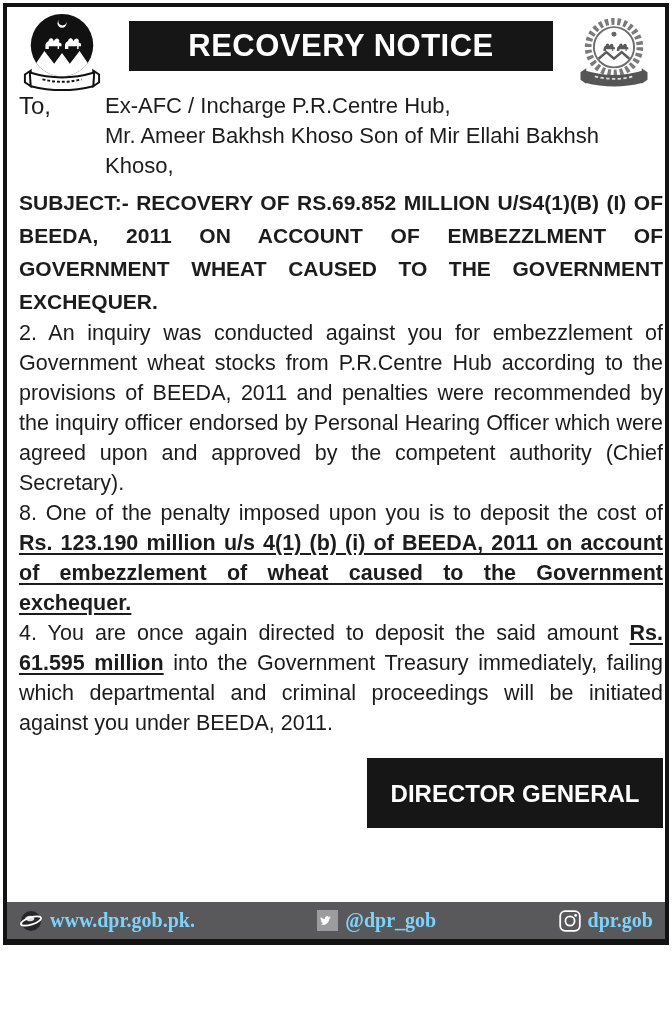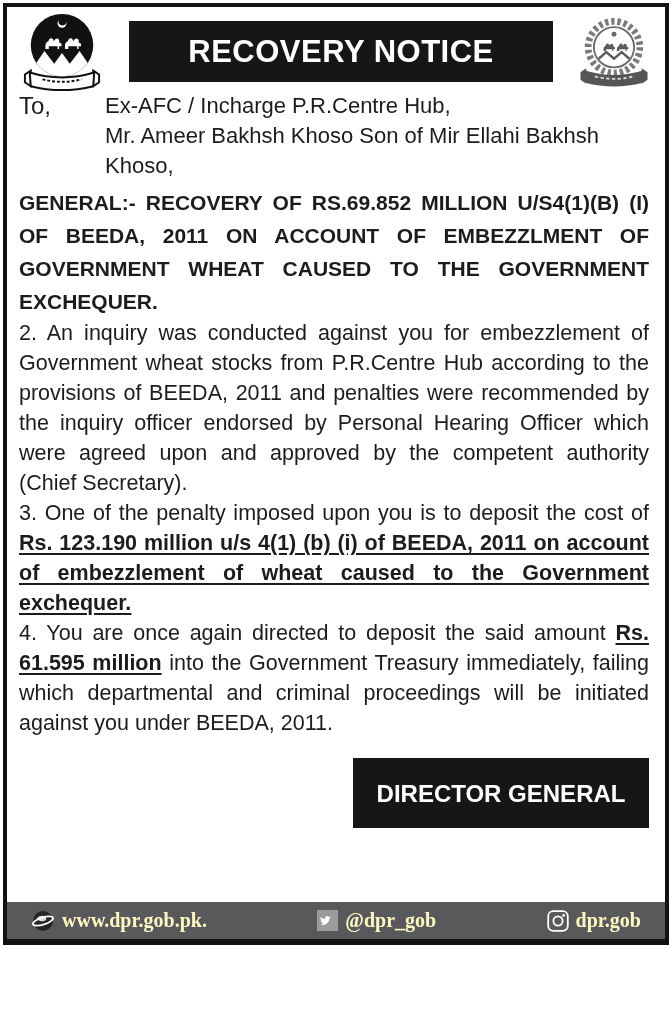--- a/index.html
+++ b/index.html
@@ -9,26 +9,26 @@
 
   .frame {
     position:absolute; left:3px; top:3px; width:666px; height:942px;
     border:4px solid #121212; border-bottom-width:6px; background:#fff;
     overflow:hidden;
   }
 
   .header { display:flex; align-items:flex-start; padding:5px 6px 0 8px; height:82px; }
   .emblem { flex:0 0 auto; }
   .banner {
-    flex:1 1 auto; background:#161616; margin:9px 16px 0 20px; height:61px;
+    flex:1 1 auto; background:#161616; margin:9px 16px 0 20px; height:50px;
     display:flex; align-items:center; justify-content:center;
   }
   .banner-text { color:#ffffff; font-weight:bold; font-size:31px; letter-spacing:0.5px; }
 
-  .content { padding:0 16px 0 12px; }
+  .content { padding:0 2px 0 12px; }
 
   .address-row { display:flex; margin-top:2px; }
   .to-label { width:86px; font-size:24px; line-height:30px; }
   .address { flex:1; font-size:22px; line-height:30px; }
 
   .subject { font-weight:bold; font-size:21px; line-height:33px; text-align:justify; margin-top:5px; }
   .subject .u { text-underline-offset:4px; }
 
   .para { font-size:21.5px; line-height:30px; text-align:justify; }
   .ref-para { text-indent:38px; }
@@ -37,22 +37,22 @@
 
   .sig-row { position:relative; height:72px; margin-top:20px; }
   .sig-box {
     position:absolute; right:0; top:0; width:296px; height:70px; background:#161616;
     color:#fff; display:flex; flex-direction:column; align-items:center; justify-content:center;
     font-weight:bold; font-size:24px; line-height:29px; text-align:center;
   }
 
   .social-bar {
     position:absolute; left:0; right:0; bottom:0; height:37px; background:#59595b;
-    display:flex; align-items:center; justify-content:space-between; padding:0 24px;
-    color:#fef9c3; font-family:"Liberation Serif", serif; font-weight:bold; font-size:20px;
+    display:flex; align-items:center; justify-content:space-between; padding:0 12px;
+    color:#7dd3fc; font-family:"Liberation Serif", serif; font-weight:bold; font-size:20px;
   }
   .social-item { display:flex; align-items:center; gap:7px; white-space:nowrap; }
   .social-item svg { display:block; }
 
   .ad-size {
     position:absolute; left:0; top:948px; width:672px; text-align:center;
     font-weight:bold; font-size:80px; line-height:76px; color:#1a1a1a; letter-spacing:1px;
   }
 </style>
 </head>
@@ -113,30 +113,30 @@
 
       <div class="address-row">
         <div class="to-label">To,</div>
         <div class="address">
           <div>Ex-AFC / Incharge P.R.Centre Hub,</div>
           <div>Mr. Ameer Bakhsh Khoso Son of Mir Ellahi Bakhsh Khoso,</div>
         </div>
       </div>
 
       <div class="subject">
-        <span>GENERAL:-</span>
+        <span>SUBJECT:-</span>
         <span> </span>
         <span class="u">RECOVERY OF RS.69.852 MILLION U/S4(1)(B) (I) OF BEEDA, 2011 ON ACCOUNT OF EMBEZZLMENT OF GOVERNMENT WHEAT CAUSED TO THE GOVERNMENT EXCHEQUER.</span>
       </div>
 
 
       <div class="para">2.  An inquiry was conducted against you for embezzlement of Government wheat stocks from P.R.Centre Hub according to the provisions of BEEDA, 2011 and penalties were recommended by the inquiry officer endorsed by Personal Hearing Officer which were agreed upon and approved by the competent authority (Chief Secretary).</div>
 
       <div class="para">
-        <span>3.  One of the penalty imposed upon you is to deposit the cost of </span><span class="emph">Rs. 123.190 million u/s 4(1) (b) (i) of BEEDA, 2011 on account of embezzlement of wheat caused to the Government exchequer.</span>
+        <span>8.  One of the penalty imposed upon you is to deposit the cost of </span><span class="emph">Rs. 123.190 million u/s 4(1) (b) (i) of BEEDA, 2011 on account of embezzlement of wheat caused to the Government exchequer.</span>
       </div>
 
       <div class="para">
         <span>4.  You are once again directed to deposit the said amount </span><span class="emph">Rs. 61.595 million</span><span> into the Government Treasury immediately, failing which departmental and criminal proceedings will be initiated against you under BEEDA, 2011.</span>
       </div>
 
       <div class="sig-row">
 
         <div class="sig-box">
           <div>DIRECTOR GENERAL</div>

